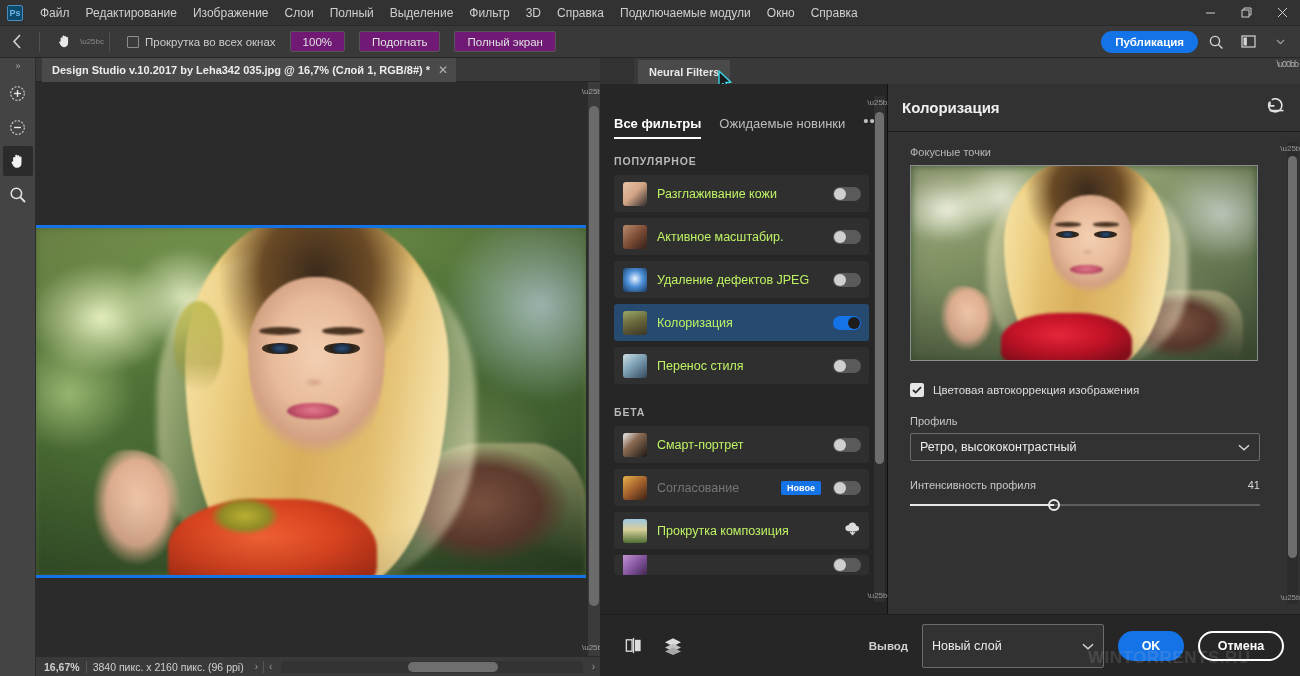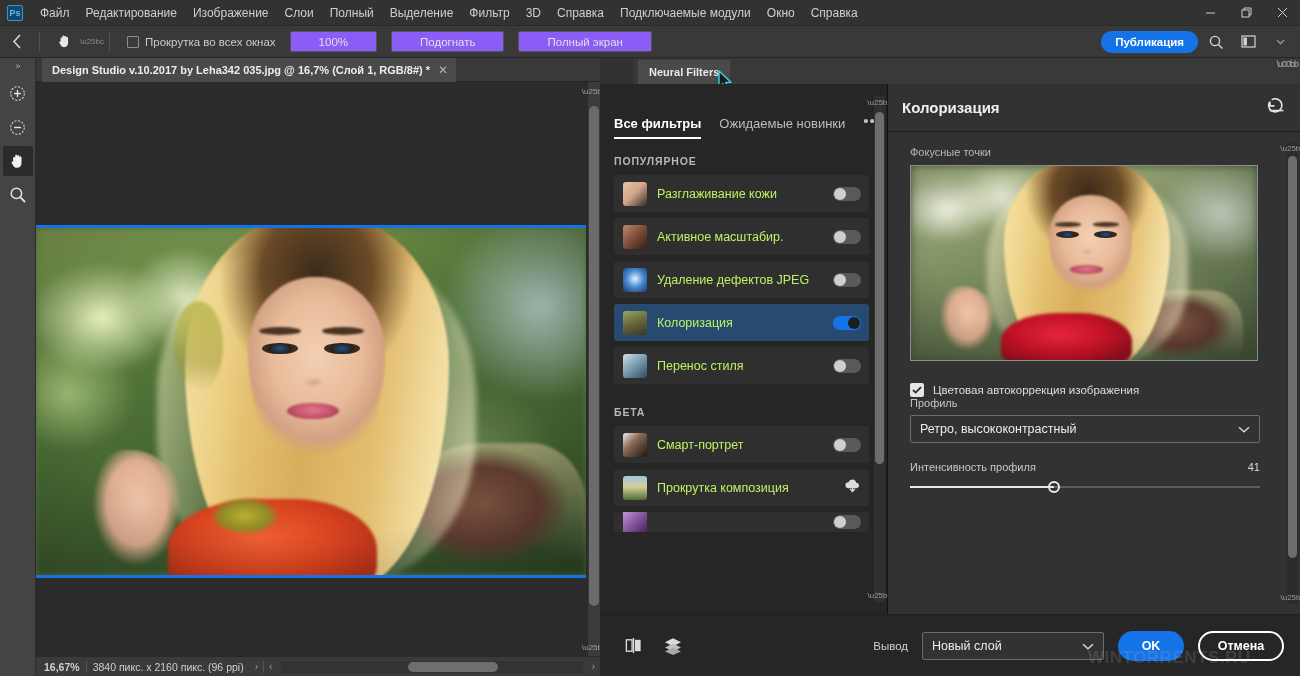--- a/index.html
+++ b/index.html
@@ -53,21 +53,21 @@
   .opt-caret { color: #8a8a8a; font-size: 8px; margin-left: 1px; }
   .opt-check {
     display: flex; align-items: center; gap: 6px; margin-left: 12px;
     font-size: 11.5px; color: #cccccc;
   }
   .cb {
     width: 12px; height: 12px; border: 1px solid #8e8e8e;
     background: #3b3b3b; border-radius: 1px;
   }
   .opt-btn {
-    height: 21px; padding: 0 28px; background: #8b5cf6; border: 1px solid #565656;
+    height: 21px; padding: 0 12px; background: #701a75; border: 1px solid #565656;
     border-radius: 2px; color: #e0e0e0; font-size: 11.5px;
     display: flex; align-items: center; justify-content: center; margin-left: 14px;
   }
   .opt-right { margin-left: auto; display: flex; align-items: center; padding-right: 6px; }
   .publish-btn {
     background: #1473e6; color: #ffffff; font-size: 11.5px; font-weight: bold;
     border-radius: 11px; height: 22px; padding: 0 14px;
     display: flex; align-items: center; justify-content: center;
   }
   .opt-icon-btn {
@@ -333,21 +333,21 @@
   .nf-checkrow { display: flex; align-items: center; gap: 9px; margin-top: 22px; }
   .cb2 {
     width: 14px; height: 14px; background: #e6e6e6; border-radius: 2px;
     display: flex; align-items: center; justify-content: center; flex: none;
   }
   .nf-checklabel { font-size: 11.5px; color: #dedede; }
   .nf-accordion {
     display: flex; align-items: center; gap: 8px; margin-top: 22px;
     font-size: 13px; color: #e8e8e8;
   }
-  .nf-field-label { font-size: 11px; color: #c5c5c5; margin-bottom: 6px; }
+  .nf-field-label { font-size: 11px; color: #c5c5c5; margin-top: 18px; margin-bottom: 6px; }
   .nf-select {
     width: 350px; height: 28px; background: #323232; border: 1px solid #6c6c6c;
     border-radius: 2px; display: flex; align-items: center;
     padding: 0 9px; font-size: 12.5px; color: #ececec;
   }
   .nf-select .sel-caret { margin-left: auto; color: #d0d0d0; }
   .nf-sliderrow {
     display: flex; align-items: baseline; width: 350px;
     margin-top: 18px; font-size: 11px; color: #c9c9c9;
   }
@@ -376,23 +376,23 @@
 
   
   .nf-footer {
     position: absolute; left: 600px; top: 614px; width: 700px; height: 62px;
     background: #262626; display: flex; align-items: center; padding: 0 16px 0 18px;
     border-top: 1px solid #1e1e1e;
   }
   .ft-icon { width: 30px; height: 30px; display: flex; align-items: center;
     justify-content: center; color: #dcdcdc; margin-right: 10px; }
   .ft-right { margin-left: auto; display: flex; align-items: center; gap: 14px; }
-  .ft-outlabel { font-size: 11.5px; color: #cfcfcf; }
+  .ft-outlabel { font-size: 11.5px; color: #cfcfcf; font-weight: bold; }
   .ft-select {
-    width: 182px; height: 28px; background: #323232; border: 1px solid #6c6c6c;
+    width: 182px; height: 44px; background: #323232; border: 1px solid #6c6c6c;
     border-radius: 2px; display: flex; align-items: center; padding: 0 9px;
     font-size: 12.5px; color: #ececec;
   }
   .ft-select .sel-caret { margin-left: auto; color: #d0d0d0; }
   .ft-ok {
     width: 66px; height: 30px; background: #1473e6; color: #fff;
     border-radius: 15px; font-size: 12.5px; font-weight: bold;
     display: flex; align-items: center; justify-content: center;
   }
   .ft-cancel {
@@ -639,20 +639,28 @@
       <div class="nf-list">
 
         <div class="nf-row">
           <div class="nf-thumb" style="background:linear-gradient(135deg,#eeeeee 0%,#8a6a52 40%,#1d1713 100%);"></div>
           <div class="nf-row-label">Смарт-портрет</div>
           <div class="toggle">
               <div class="knob"></div>
             </div>
         </div>
 
+        <div class="nf-row disabled">
+          <div class="nf-thumb" style="background:linear-gradient(140deg,#e8b24a 0%,#a5622e 48%,#3a2114 100%);"></div>
+          <div class="nf-row-label">Согласование</div>
+          <div class="nf-badge">Новое</div>
+          <div class="toggle">
+              <div class="knob"></div>
+            </div>
+        </div>
 
         <div class="nf-row">
           <div class="nf-thumb" style="background:linear-gradient(180deg,#9fc7e0 0%,#d8cf9a 44%,#4e6e33 100%);"></div>
           <div class="nf-row-label">Прокрутка композиция</div>
           <div class="dl-icon">
             <svg width="17" height="15" viewBox="0 0 18 16">
               <path d="M4.4 10.8a3.1 3.1 0 0 1 .3-6.2 4.3 4.3 0 0 1 8.3.5 2.8 2.8 0 0 1 .3 5.7z" fill="#dcdcdc"></path>
               <line x1="9" y1="7.4" x2="9" y2="14.2" stroke="#dcdcdc" stroke-width="1.5"></line>
               <polyline points="6.4,11.6 9,14.4 11.6,11.6" fill="none" stroke="#dcdcdc" stroke-width="1.5"></polyline>
             </svg>

